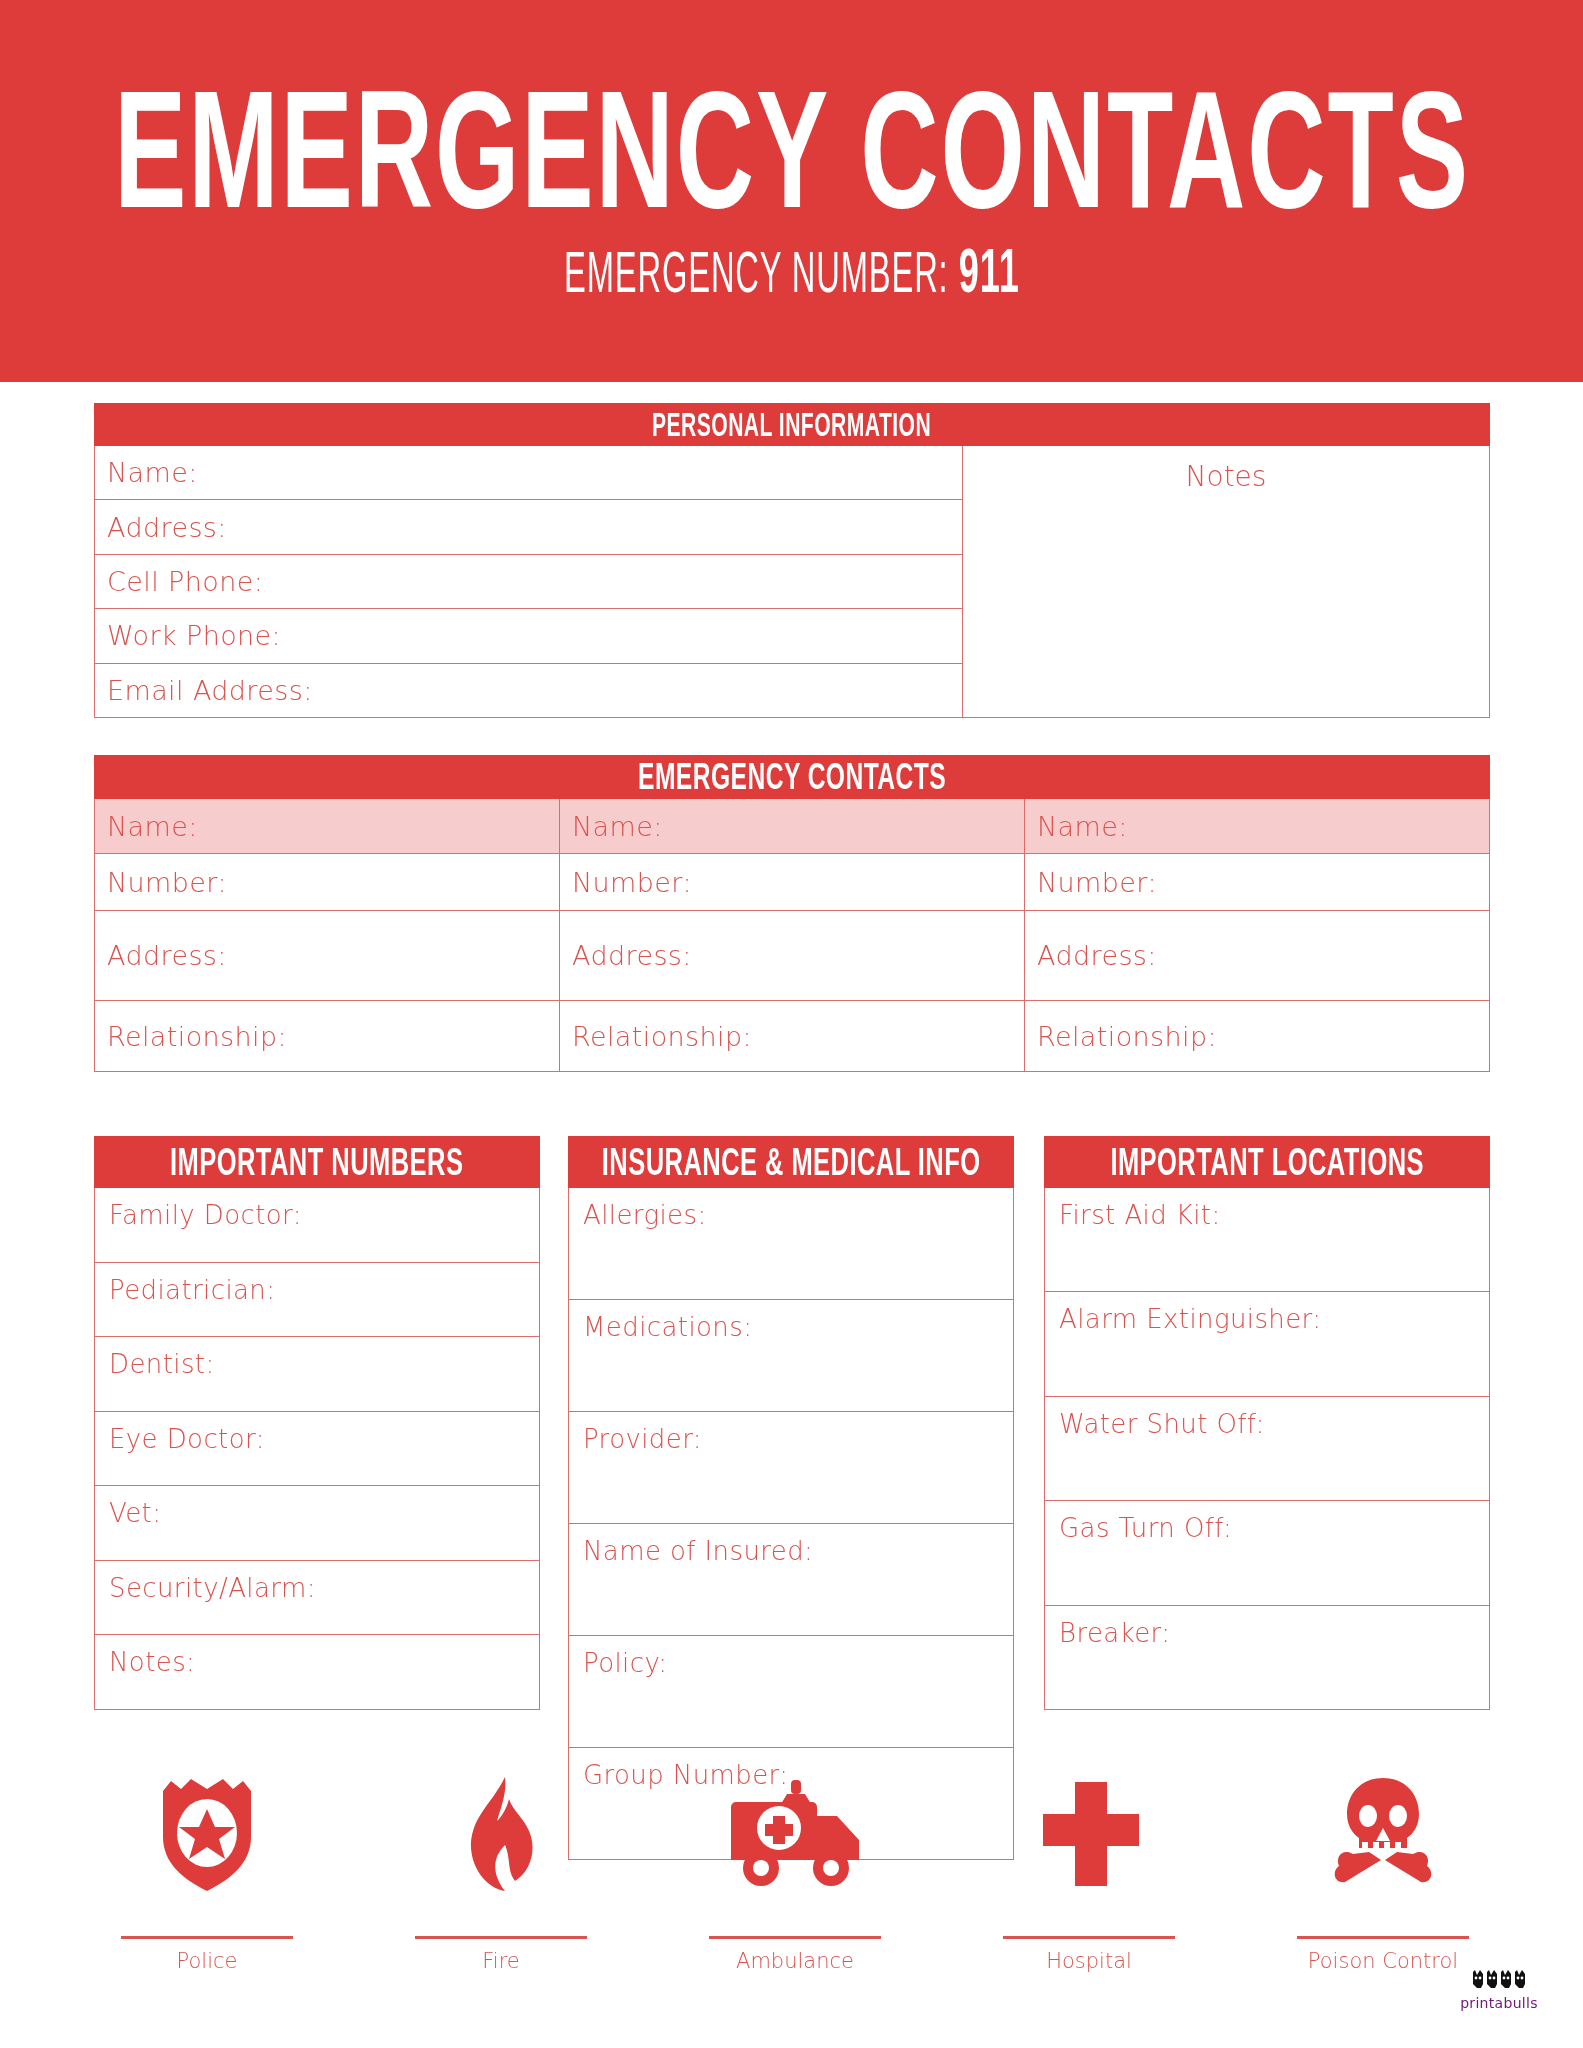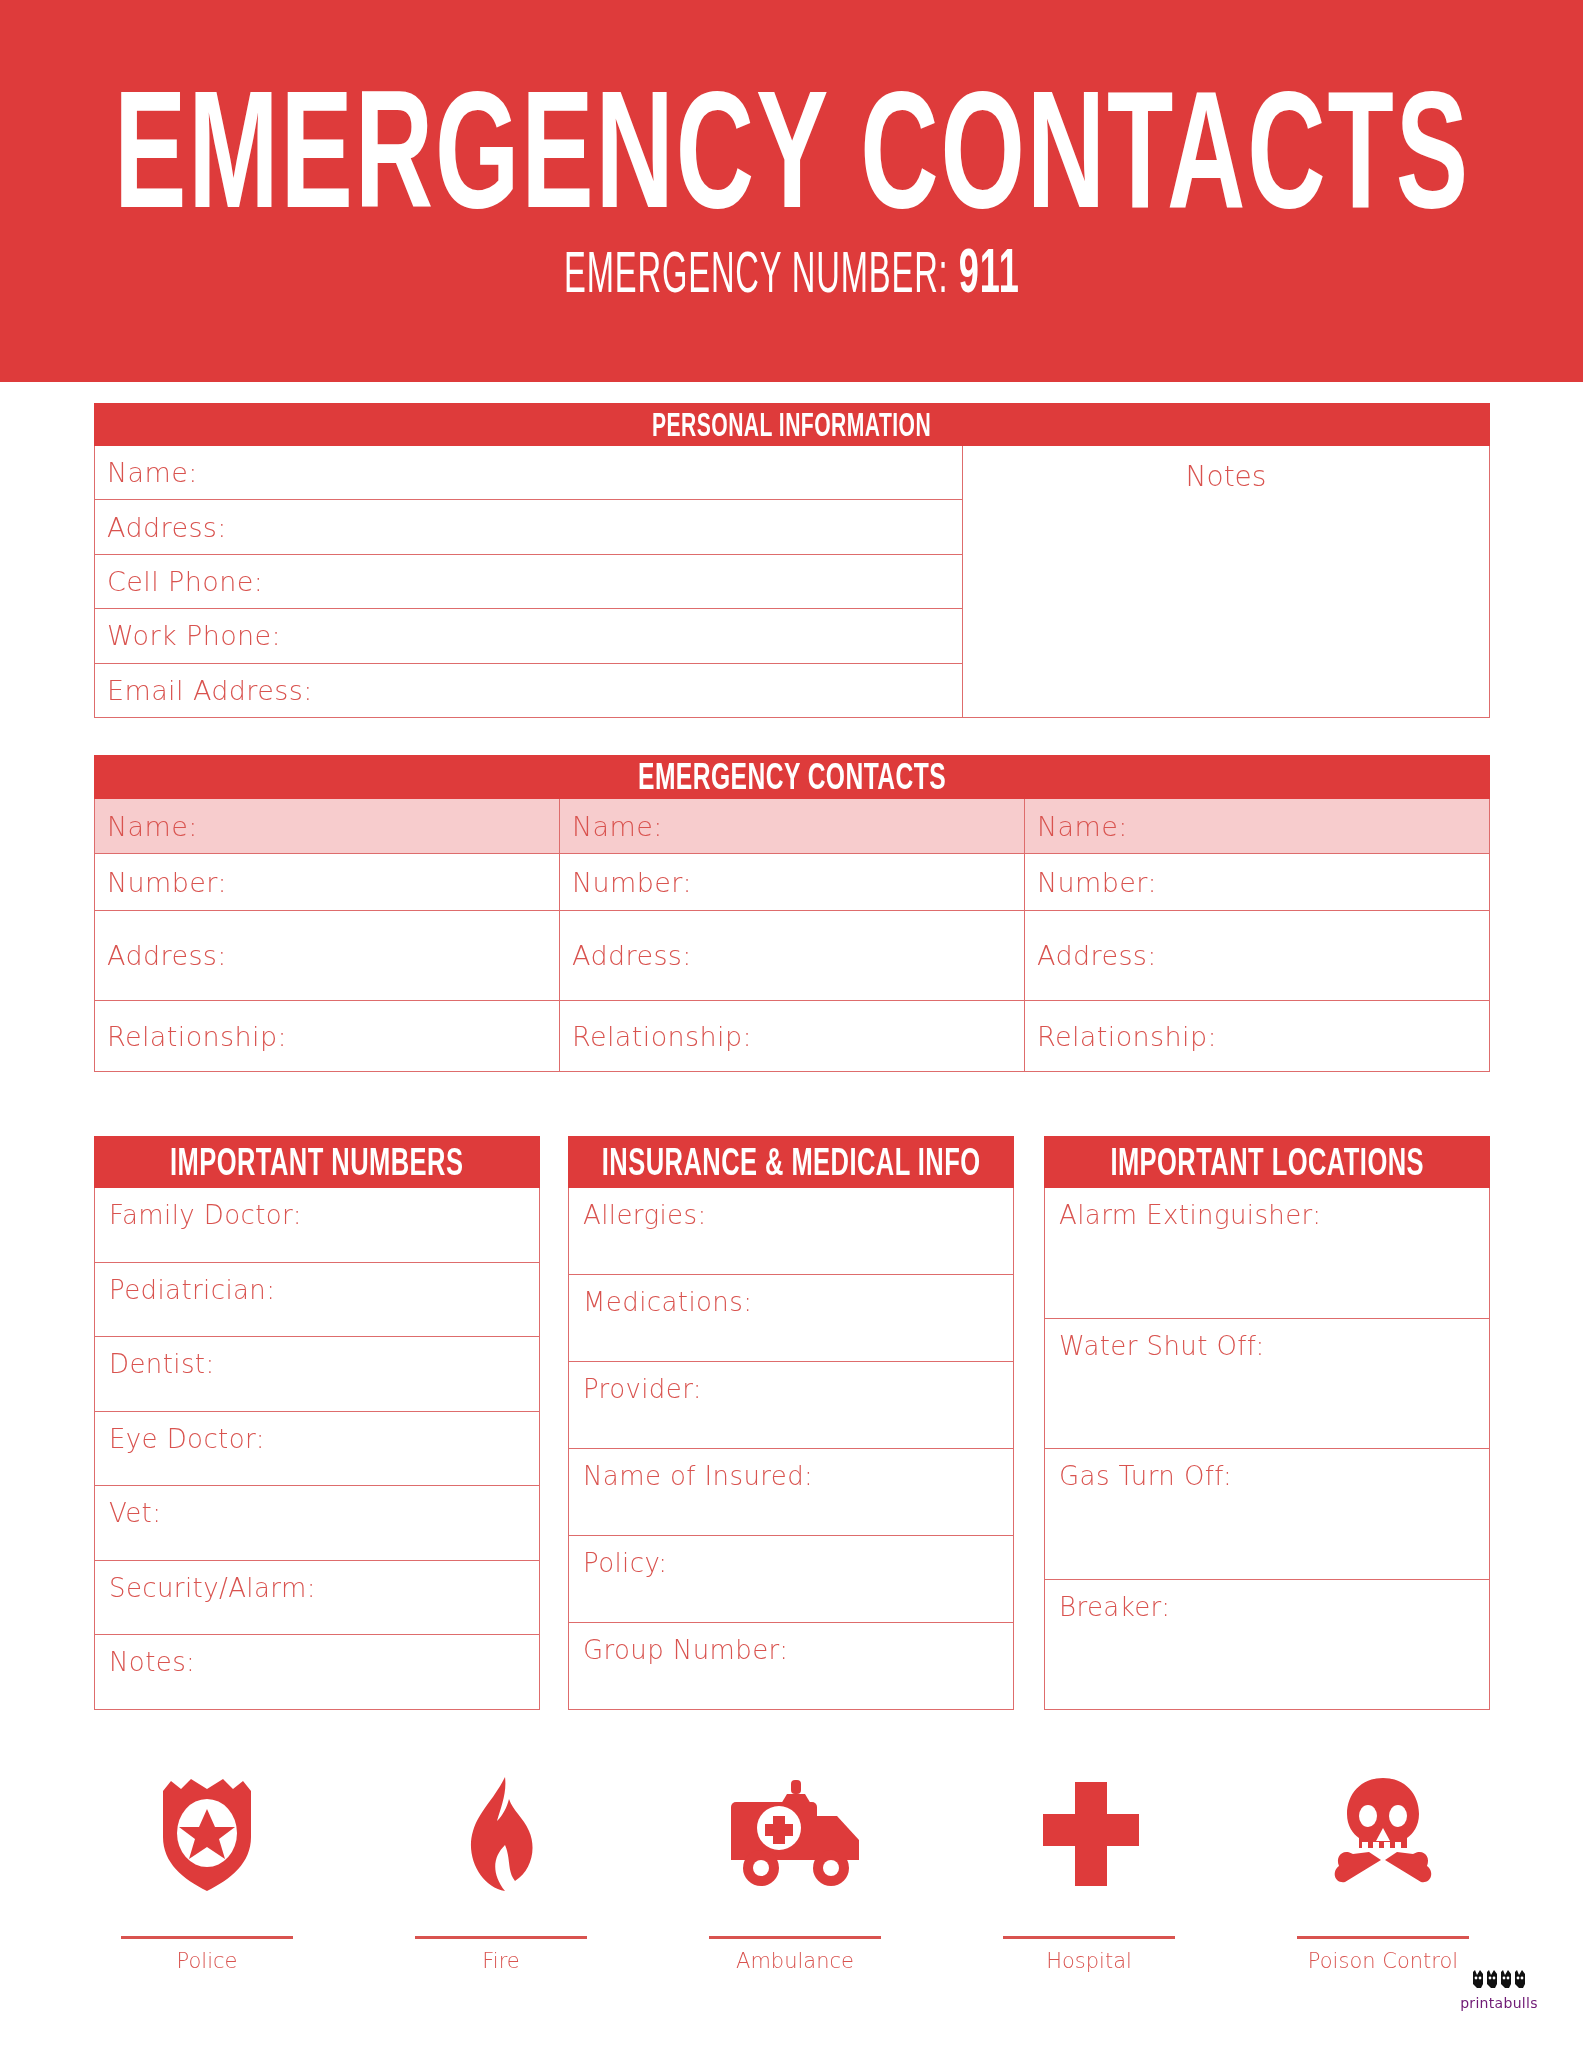--- a/index.html
+++ b/index.html
@@ -181,21 +181,21 @@
     border-bottom: 1.5px solid #DE6C6C;
     box-sizing: border-box;
     padding: 12px 0 0 14px;
   }
   .col-row:last-child { border-bottom: none; }
   .col-row .flabel { font-size: 26px; }
 
   #important-numbers { left: 94px; top: 1136px; width: 446px; }
   #important-numbers .col-body { height: 522px; }
   #insurance-medical { left: 568px; top: 1136px; width: 446px; }
-  #insurance-medical .col-body { height: 522px; }
+  #insurance-medical .col-body { height: 672px; }
   #important-locations { left: 1044px; top: 1136px; width: 446px; }
   #important-locations .col-body { height: 522px; }
 
   
   #icon-strip {
     position: absolute;
     left: 60px;
     top: 1748px;
     width: 1470px;
     height: 225px;
@@ -396,20 +396,23 @@
       <span class="flabel">Group Number:</span>
     </div>
   </div>
 </div>
 
 <div class="section col-sec" id="important-locations">
   <div class="sec-head">
     <span>IMPORTANT LOCATIONS</span>
   </div>
   <div class="col-body">
+    <div class="col-row">
+      <span class="flabel">First Aid Kit:</span>
+    </div>
     <div class="col-row">
       <span class="flabel">Alarm Extinguisher:</span>
     </div>
     <div class="col-row">
       <span class="flabel">Water Shut Off:</span>
     </div>
     <div class="col-row">
       <span class="flabel">Gas Turn Off:</span>
     </div>
     <div class="col-row">

